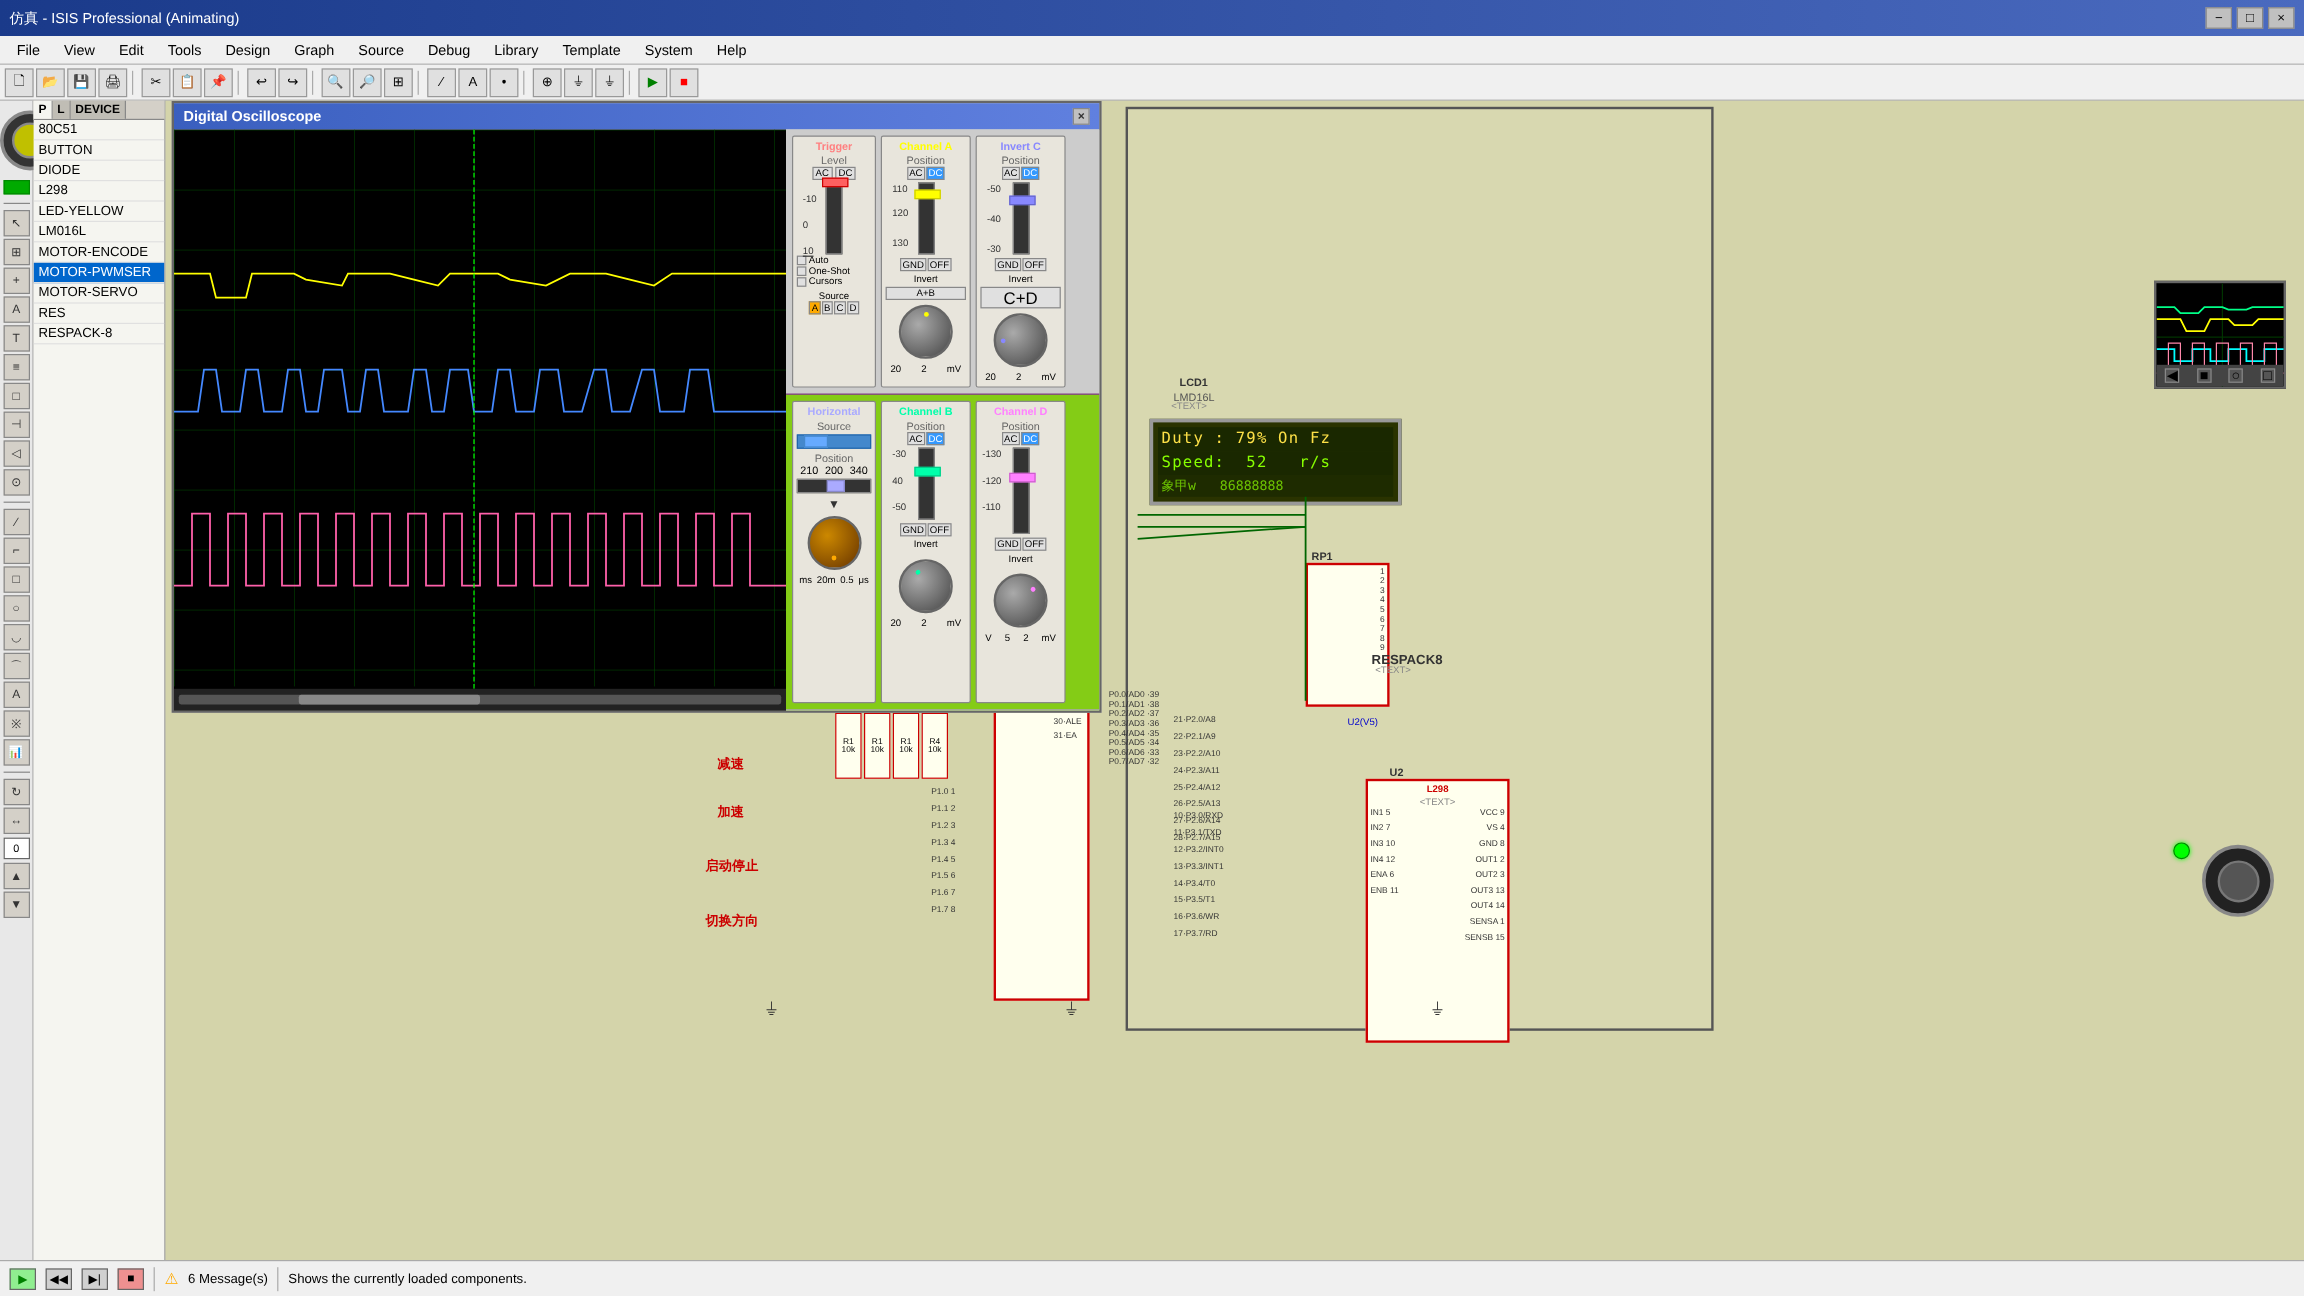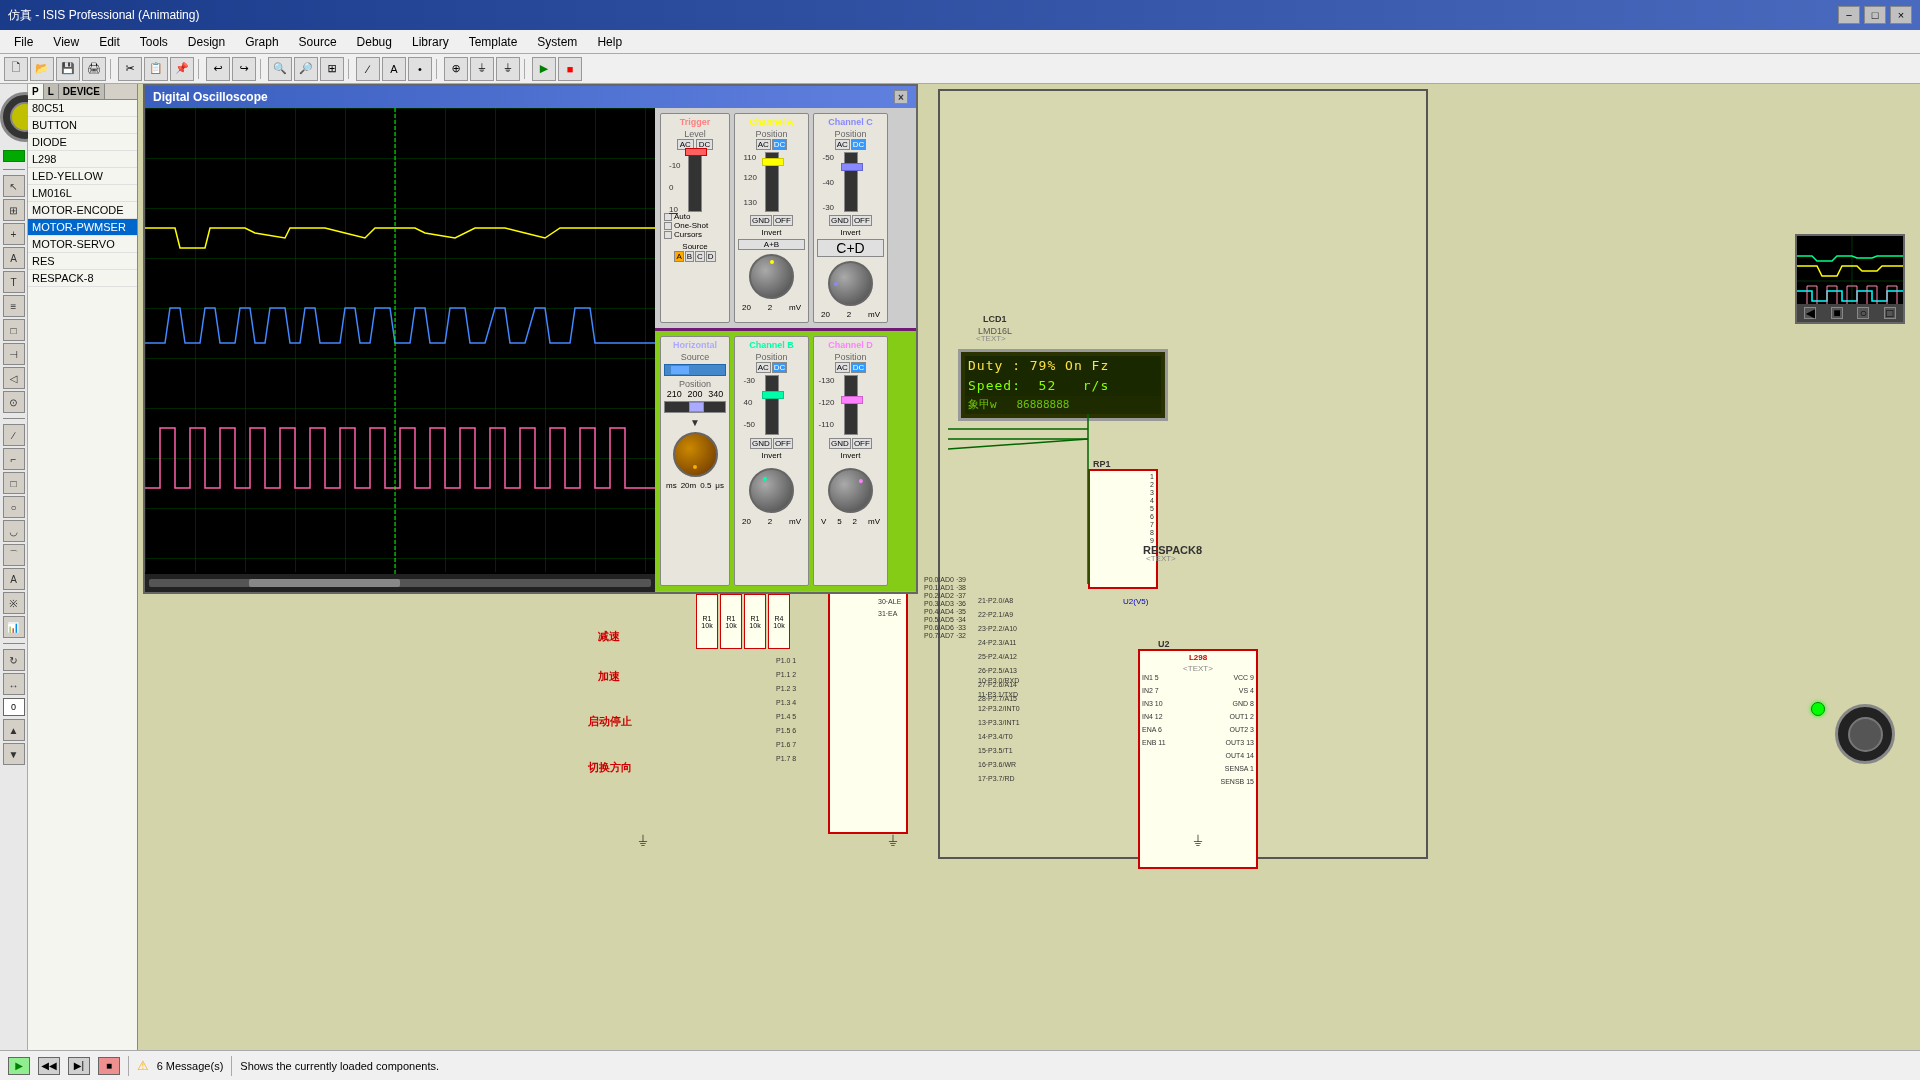--- a/index.html
+++ b/index.html
@@ -419,21 +419,21 @@
 
           <div id="osc-scrollbar" style="position:absolute;bottom:0;left:0;right:0;height:18px;background:#222;display:flex;align-items:center;padding:0 4px;">
             <div style="flex:1;height:8px;background:#555;border-radius:2px;position:relative;">
               <div style="position:absolute;left:20%;width:30%;height:100%;background:#888;border-radius:2px;"></div>
             </div>
           </div>
         </div>
 
         <div id="osc-controls">
 
-          <div class="osc-row" style="display:flex;padding:3px;background:#ccc;border-bottom:3px solid #701a75;">
+          <div class="osc-row" style="display:flex;padding:3px;background:#ccc;border-bottom:1px solid #701a75;">
 
             <div class="osc-section" style="width:70px;">
               <div class="osc-section-title trigger-title" style="color:#ff8080;">Trigger</div>
               <div style="font-size:9px;text-align:center;color:#666;">Level</div>
               <div style="display:flex;gap:2px;justify-content:center;margin-bottom:2px;">
                 <span style="font-size:8px;background:#e0e0e0;border:1px solid #888;padding:0 2px;">AC</span>
                 <span style="font-size:8px;background:#e0e0e0;border:1px solid #888;padding:0 2px;">DC</span>
               </div>
 
               <div style="width:14px;height:60px;background:#333;margin:0 auto;position:relative;border:1px solid #888;">
@@ -490,21 +490,21 @@
                 <div style="position:absolute;top:4px;left:50%;transform:translateX(-50%);width:4px;height:4px;border-radius:50%;background:#ffff00;"></div>
               </div>
               <div style="display:flex;justify-content:space-between;font-size:8px;padding:0 4px;">
                 <span>20</span>
                 <span>2</span>
                 <span>mV</span>
               </div>
             </div>
 
             <div class="osc-section" style="width:75px;">
-              <div class="osc-section-title" style="color:#8888ff;">Channel C</div>
+              <div class="osc-section-title" style="color:#8888ff;">Invert C</div>
               <div style="font-size:9px;text-align:center;color:#666;">Position</div>
               <div style="display:flex;gap:1px;justify-content:center;margin-bottom:2px;">
                 <span style="font-size:8px;background:#e0e0e0;border:1px solid #888;padding:0 1px;">AC</span>
                 <span style="font-size:8px;background:#3399ff;border:1px solid #888;padding:0 1px;color:white;">DC</span>
               </div>
               <div style="width:14px;height:60px;background:#333;margin:0 auto;position:relative;border:1px solid #888;">
                 <div style="position:absolute;top:10px;left:-4px;width:22px;height:8px;background:#8888ff;border:1px solid #6666cc;"></div>
                 <div style="position:absolute;left:-22px;top:0px;font-size:8px;color:#333;">-50</div>
                 <div style="position:absolute;left:-22px;top:25px;font-size:8px;color:#333;">-40</div>
                 <div style="position:absolute;left:-22px;top:50px;font-size:8px;color:#333;">-30</div>
@@ -587,21 +587,21 @@
               </div>
             </div>
 
             <div class="osc-section" style="width:75px;">
               <div class="osc-section-title" style="color:#ff80ff;">Channel D</div>
               <div style="font-size:9px;text-align:center;color:#666;">Position</div>
               <div style="display:flex;gap:1px;justify-content:center;margin-bottom:2px;">
                 <span style="font-size:8px;background:#e0e0e0;border:1px solid #888;padding:0 1px;">AC</span>
                 <span style="font-size:8px;background:#3399ff;border:1px solid #888;padding:0 1px;color:white;">DC</span>
               </div>
-              <div style="width:14px;height:60px;background:#333;margin:0 auto;position:relative;border:1px solid #888;">
+              <div style="width:14px;height:72px;background:#333;margin:0 auto;position:relative;border:1px solid #888;">
                 <div style="position:absolute;top:20px;left:-4px;width:22px;height:8px;background:#ff80ff;border:1px solid #cc60cc;"></div>
                 <div style="position:absolute;left:-26px;top:0px;font-size:8px;color:#333;">-130</div>
                 <div style="position:absolute;left:-26px;top:22px;font-size:8px;color:#333;">-120</div>
                 <div style="position:absolute;left:-26px;top:44px;font-size:8px;color:#333;">-110</div>
               </div>
               <div style="display:flex;gap:1px;justify-content:center;margin-top:3px;">
                 <span style="font-size:8px;background:#e0e0e0;border:1px solid #888;padding:0 1px;cursor:pointer;">GND</span>
                 <span style="font-size:8px;background:#e0e0e0;border:1px solid #888;padding:0 1px;cursor:pointer;">OFF</span>
               </div>
               <div style="font-size:8px;text-align:center;margin-top:2px;cursor:pointer;">Invert</div>

